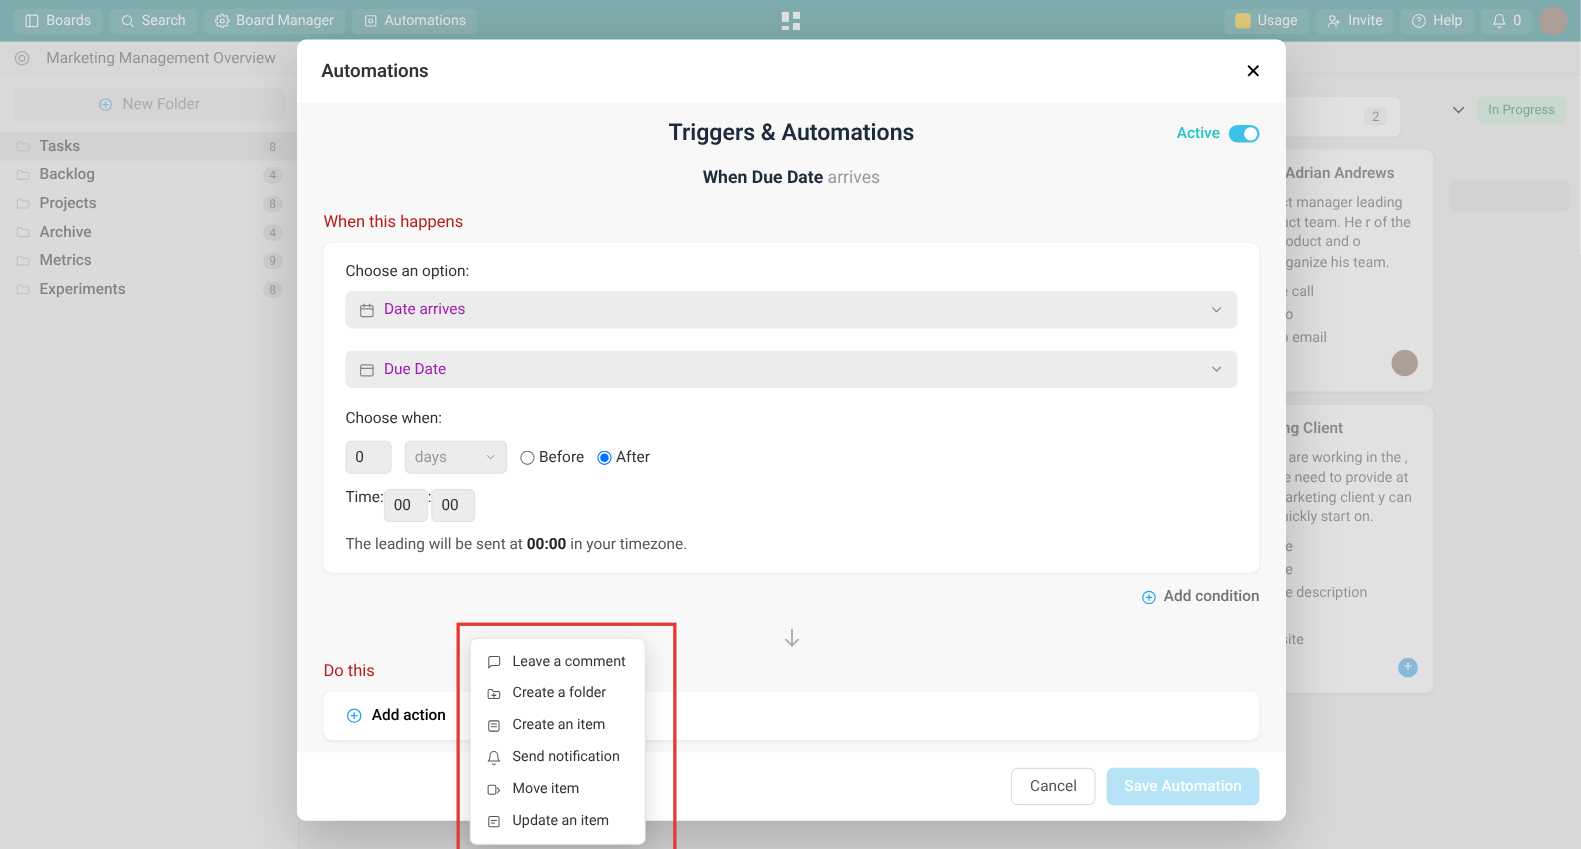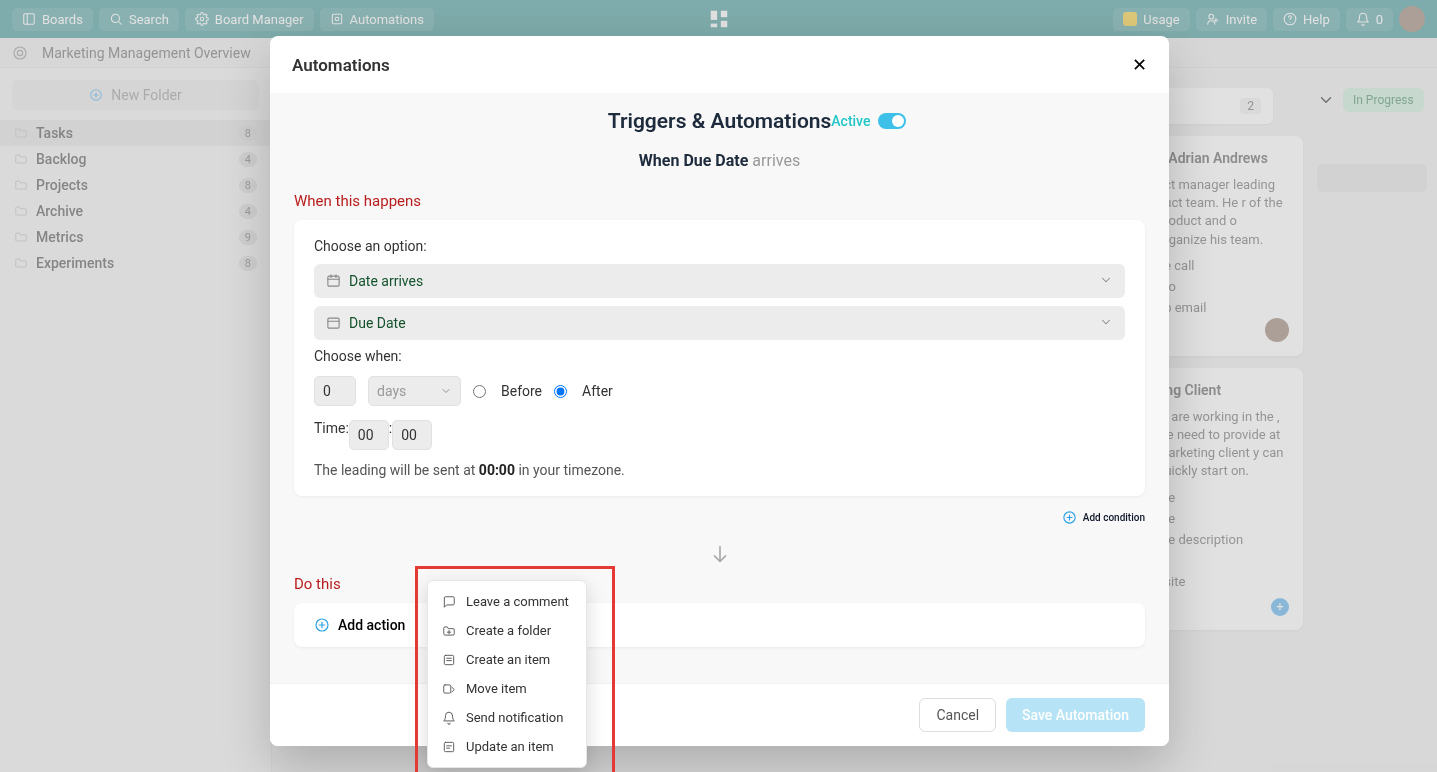--- a/index.html
+++ b/index.html
@@ -54,33 +54,33 @@
 .ta-title-row { display:flex; align-items:center; margin-bottom:12px; }
 .ta-title { font-size:21px; font-weight:600; color:#1d2b3c; margin:6px auto; }
 .active-toggle { display:flex; align-items:center; gap:8px; color:#22c6c6; font-size:14px; font-weight:500; }
 .toggle-sw { width:28px; height:16px; background:#3ec1e8; border-radius:10px; position:relative; }
 .toggle-sw::after { content:""; position:absolute; right:2px; top:2px; width:12px; height:12px; background:#fff; border-radius:50%; }
 .rule-line { text-align:center; font-size:16px; color:#1d2b3c; margin-bottom:22px; }
 .rule-line .light { color:#999; }
 .section-label { font-size:15px; color:#b91c1c; margin:10px 0; }
 .panel { background:#fff; border-radius:8px; box-shadow:0 1px 3px rgba(0,0,0,0.06); padding:18px 20px; }
 .panel .plabel { font-size:14px; color:#333; margin-bottom:10px; }
-.sel { display:flex; align-items:flex-start; gap:8px; width:100%; background:#ececec; border-radius:6px; padding:9px 12px; font-size:14px; color:#14532d; margin-bottom:8px; cursor:pointer; }
+.sel { display:flex; align-items:center; gap:8px; width:100%; background:#ececec; border-radius:6px; padding:9px 12px; font-size:14px; color:#a21caf; margin-bottom:20px; cursor:pointer; }
 .sel .cal { width:15px; height:15px; stroke:#888; }
 .sel .dd { margin-left:auto; width:14px; height:14px; stroke:#888; }
 .when-row { display:flex; align-items:center; gap:12px; margin-top:12px; }
 .numbox { width:42px; background:#ececec; border:1px solid #e1e1e1; border-radius:5px; padding:6px 8px; font-size:14px; color:#333; }
 .unitbox { width:93px; background:#ececec; border:1px solid #e1e1e1; border-radius:5px; padding:6px 8px; font-size:14px; color:#999; display:flex; align-items:center; }
 .unitbox .dd { margin-left:auto; width:12px; height:12px; stroke:#888; }
-.radio-l { display:inline-flex; align-items:center; gap:15px; font-size:14px; color:#333; }
+.radio-l { display:inline-flex; align-items:center; gap:4px; font-size:14px; color:#333; }
 .time-row { display:flex; margin-top:14px; font-size:14px; color:#333; }
 .tbox { width:40px; background:#ececec; border:1px solid #e1e1e1; border-radius:5px; padding:6px 8px; font-size:14px; color:#333; text-align:left; }
 .rem-note { margin-top:12px; font-size:14px; color:#555; }
 .rem-note b { color:#222; }
-.add-cond { display:flex; justify-content:flex-end; align-items:center; gap:6px; margin-top:14px; color:#0f172a; font-size:10px; font-weight:500; cursor:pointer; }
+.add-cond { display:flex; justify-content:flex-end; align-items:center; gap:6px; margin-top:14px; color:#737373; font-size:14px; font-weight:500; cursor:pointer; }
 .arrow-down { display:flex; justify-content:center; margin:18px 0 6px; }
 .arrow-down svg { width:22px; height:22px; stroke:#aaa; }
 .panel-action { background:#fff; border-radius:8px; box-shadow:0 1px 3px rgba(0,0,0,0.06); padding:14px 20px; display:flex; align-items:center; gap:8px; font-size:14px; font-weight:500; cursor:pointer; }
 .modal-footer { padding:14px 24px; display:flex; justify-content:flex-end; gap:10px; border-top:1px solid #f1f1f1; background:#fff; border-radius:0 0 8px 8px;}
 .btn { padding:8px 16px; border-radius:6px; font-size:14px; cursor:pointer; }
 .btn-cancel { background:#fff; border:1px solid #ddd; color:#555; }
 .btn-save { background:#b6e3f5; color:#fff; border:none; font-weight:500; }
 
 
 .action-menu { position:absolute; left:427px; top:580px; width:160px; background:#fff; border:1px solid #e6e6e6; border-radius:6px; box-shadow:0 6px 20px rgba(0,0,0,0.15); padding:6px 0; z-index:500; }
@@ -272,21 +272,21 @@
 <div class="modal">
   <div class="modal-head">
     <h2>Automations</h2>
     <span class="close">✕</span>
   </div>
   <div class="modal-body">
     <div class="mb-inner">
       <div class="ta-title-row">
         <span style="flex:1"></span>
         <h1 class="ta-title">Triggers &amp; Automations</h1>
-        <span style="flex:1; display:flex; ">
+        <span style="flex:1; display:flex; justify-content:flex-end;">
           <span class="active-toggle">
             <span>Active</span>
             <span class="toggle-sw"></span>
           </span>
         </span>
       </div>
       <div class="rule-line">
         <b>When Due Date </b><span class="light">arrives</span>
       </div>
 
@@ -394,31 +394,31 @@
   <div class="mi">
       <svg class="ic" viewBox="0 0 24 24">
         <rect x="4" y="4" width="16" height="16" rx="2"></rect>
         <line x1="8" y1="9" x2="16" y2="9"></line>
         <line x1="8" y1="13" x2="16" y2="13"></line>
       </svg>
       <span>Create an item</span>
     </div>
   <div class="mi">
       <svg class="ic" viewBox="0 0 24 24">
+        <path d="M18 8a6 6 0 0 0-12 0c0 7-3 9-3 9h18s-3-2-3-9"></path>
+        <path d="M10 21a2 2 0 0 0 4 0"></path>
+      </svg>
+      <span>Send notification</span>
+    </div>
+  <div class="mi">
+      <svg class="ic" viewBox="0 0 24 24">
         <rect x="3" y="5" width="12" height="14" rx="2"></rect>
         <polyline points="17 9 21 13 17 17"></polyline>
       </svg>
       <span>Move item</span>
-    </div>
-  <div class="mi">
-      <svg class="ic" viewBox="0 0 24 24">
-        <path d="M18 8a6 6 0 0 0-12 0c0 7-3 9-3 9h18s-3-2-3-9"></path>
-        <path d="M10 21a2 2 0 0 0 4 0"></path>
-      </svg>
-      <span>Send notification</span>
     </div>
   <div class="mi">
       <svg class="ic" viewBox="0 0 24 24">
         <rect x="4" y="4" width="16" height="16" rx="2"></rect>
         <line x1="8" y1="10" x2="16" y2="10"></line>
         <line x1="8" y1="14" x2="13" y2="14"></line>
       </svg>
       <span>Update an item</span>
     </div>
 </div>

